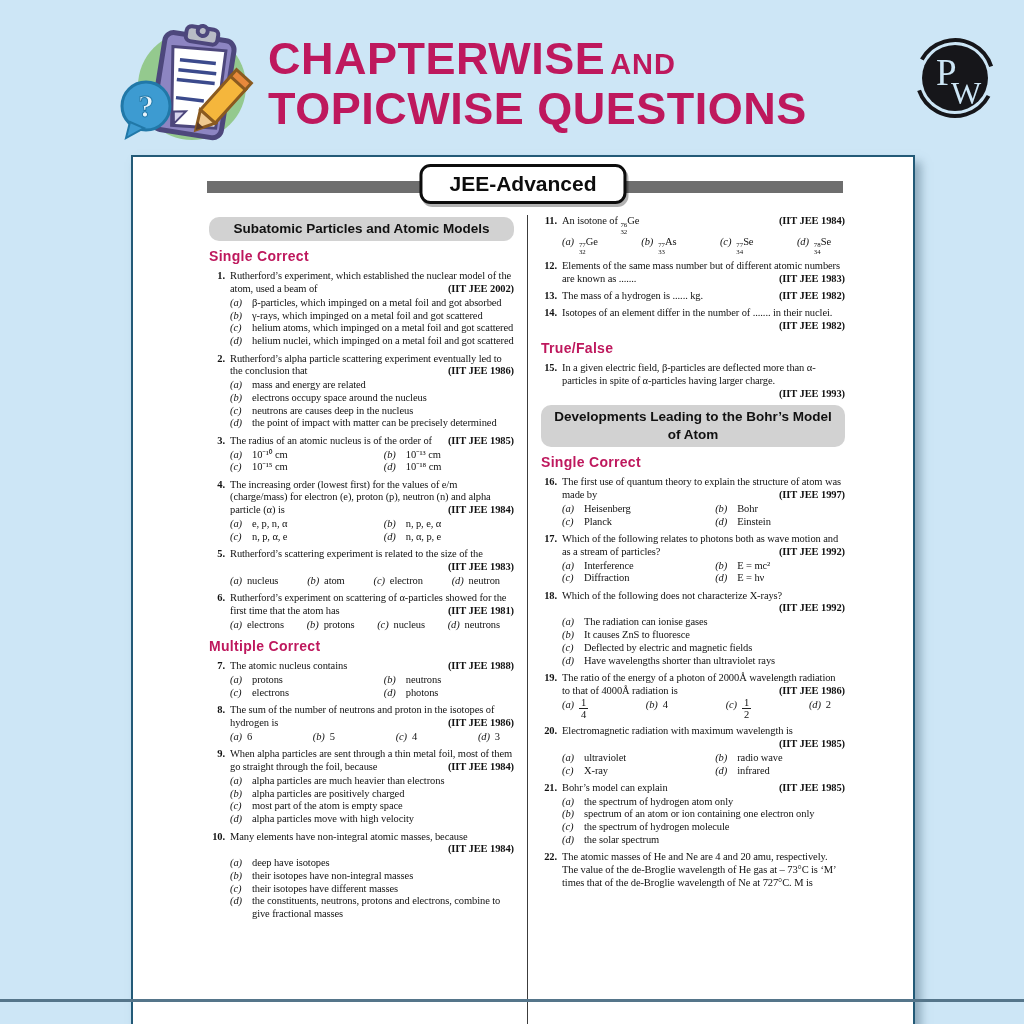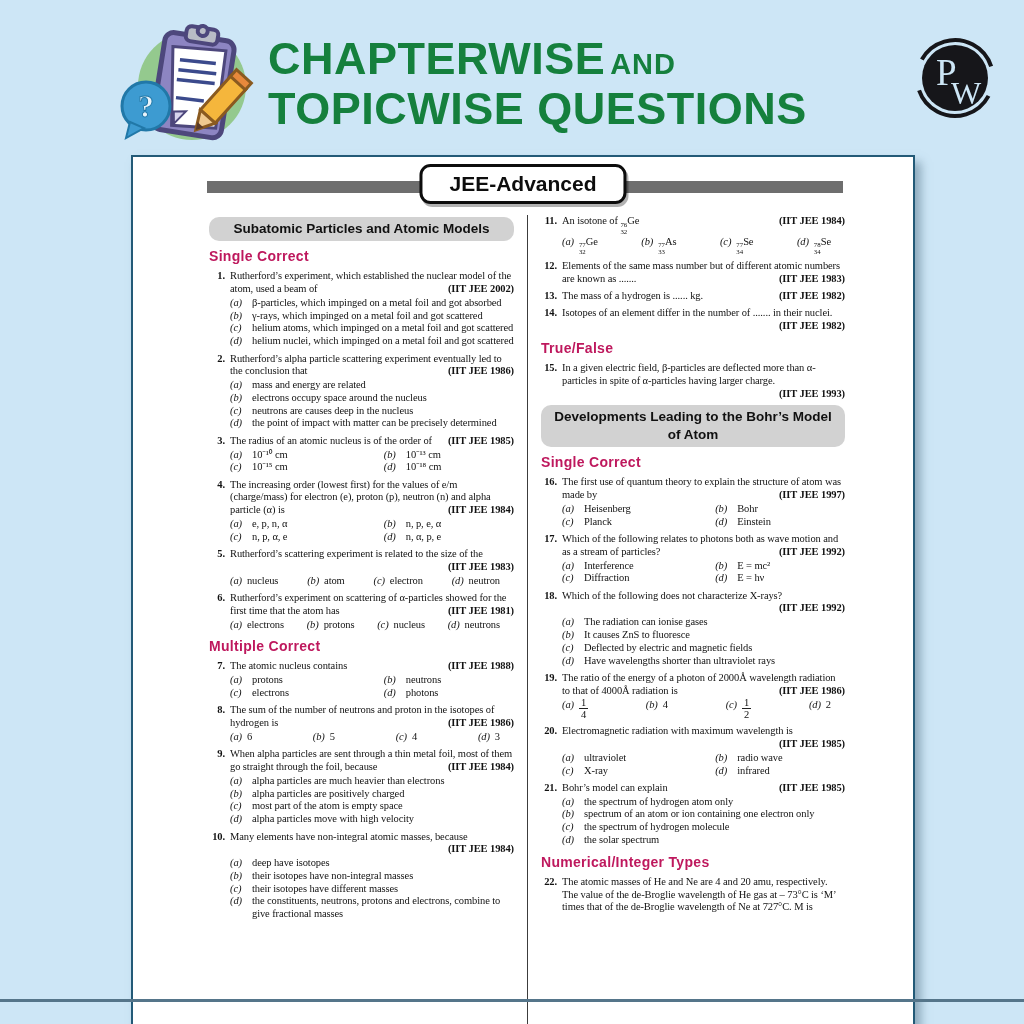--- a/index.html
+++ b/index.html
@@ -6,21 +6,21 @@
   html,body { margin:0; padding:0; }
   body {
     width:1024px; height:1024px; position:relative; overflow:hidden;
     background:#cde6f6; font-family:"Liberation Serif", serif;
   }
   .stage { position:absolute; inset:0; }
 
   
   .hero-icon { position:absolute; left:116px; top:14px; width:140px; height:140px; }
   .hero-title {
-    position:absolute; left:268px; top:34px; color:#15803d;
+    position:absolute; left:268px; top:34px; color:#be185d;
     font-family:"Liberation Sans", sans-serif; font-weight:800; line-height:1.12;
     letter-spacing:0.5px;
   }
   .hero-title .big { font-size:45px; }
   .hero-title .small { font-size:29px; letter-spacing:1px; }
   .pw { position:absolute; left:913px; top:36px; width:84px; height:84px; }
 
   
   .page {
     position:absolute; left:131px; top:155px; width:784px; height:1014px;
@@ -635,21 +635,20 @@
                     <span class="opt-text">the spectrum of hydrogen molecule</span>
                   </div>
                   <div class="opt">
                     <span class="opt-label">(d)</span>
                     <span class="opt-text">the solar spectrum</span>
                   </div>
                 </div>
               </div>
             </div>
           </div>
-          <div class="sub-header">Numerical/Integer Types</div>
           <div class="q">
             <div class="q-row">
               <span class="q-num">22.</span>
               <div class="q-body">
                 <div class="q-head"><span class="q-text">The atomic masses of He and Ne are 4 and 20 amu, respectively. The value of the de-Broglie wavelength of He gas at – 73°C is ‘M’ times that of the de-Broglie wavelength of Ne at 727°C. M is</span></div>
               </div>
             </div>
           </div>
         </div>
     </div>

